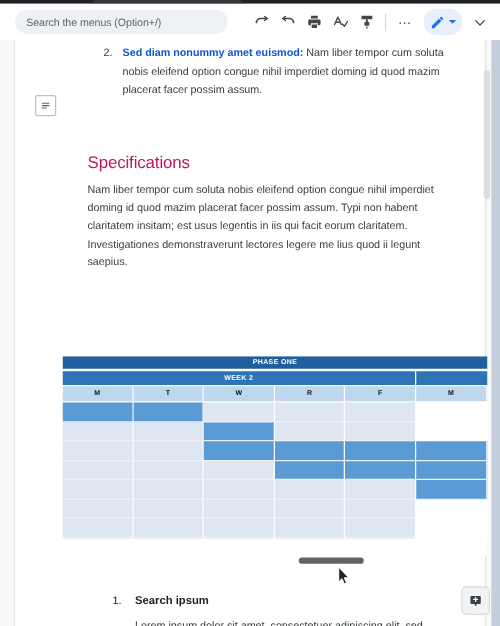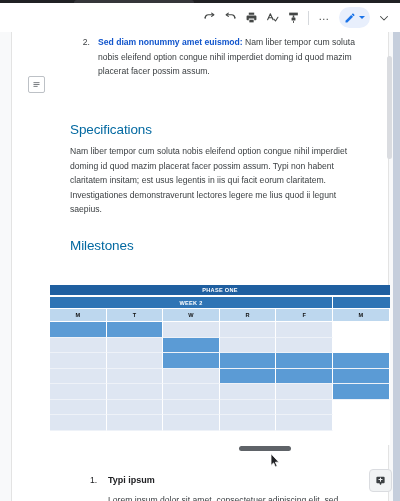--- a/index.html
+++ b/index.html
@@ -174,21 +174,21 @@
   .li-lead {
     color: #1155cc;
     font-weight: bold;
   }
 
   
   .h-spec, .h-miles {
     position: absolute;
     left: 58px;
     font-size: 13.5px;
-    color: #0369a1;
+    color: #be185d;
     font-weight: normal;
     letter-spacing: -0.1px;
   }
   .h-spec { top: 90px; }
   .h-miles { top: 206px; }
 
   .para {
     position: absolute;
     left: 58px;
     width: 288px;
@@ -367,20 +367,23 @@
 <body>
 
 <div id="app">
 
   <div class="window-top-strip">
     <div class="strip-tab"></div>
   </div>
 
   <div class="toolbar">
 
+    <div class="search-menus">
+      <span class="search-menus-text">Search the menus (Option+/)</span>
+    </div>
 
     <div class="tb-spacer"></div>
 
     <div class="tb-group">
 
       <div class="tb-btn">
         <svg width="13" height="13" viewBox="0 0 24 24" fill="none" stroke="currentColor" stroke-width="2.1" stroke-linecap="round" stroke-linejoin="round">
           <path d="M4 13c0-3.3 2.7-6 6-6h9"></path>
             <polyline points="16,4 20,7 16,10"></polyline>
           <path d="M4 13v-1.5"></path>
@@ -457,21 +460,20 @@
       </div>
 
       <div class="list-item-top">
         <span class="li-num">2.</span>
         <span class="li-text"><span class="li-lead">Sed diam nonummy amet euismod:</span><span> Nam liber tempor cum soluta nobis eleifend option congue nihil imperdiet doming id quod mazim placerat facer possim assum.</span></span>
       </div>
 
       <div class="h-spec">Specifications</div>
       <div class="para para-spec">Nam liber tempor cum soluta nobis eleifend option congue nihil imperdiet doming id quod mazim placerat facer possim assum. Typi non habent claritatem insitam; est usus legentis in iis qui facit eorum claritatem. Investigationes demonstraverunt lectores legere me lius quod ii legunt saepius.</div>
 
-      <div class="h-miles">Milestones</div>
 
       <div class="gantt-wrap">
         <div class="gantt" id="gantt">
           <div class="g-row-phase">PHASE ONE</div>
           <div class="g-row-week" id="gantt-week">
               <div class="g-week-cell" style="left: 0px; width: 282px;">WEEK 2</div>
               <div class="g-week-blank" style="left: 283px; width: 57px;"></div>
             </div>
           <div class="g-row-days" id="gantt-days">
               <div class="g-day-cell" style="left: 0px; width: 56.6px;">M</div>
@@ -530,21 +532,21 @@
 
       <div class="table-hscroll"></div>
 
       <div class="cursor">
         <svg width="10" height="15" viewBox="0 0 10 15">
           <path d="M1 0.7 L1 12.4 L3.6 9.9 L5.4 14 L7.2 13.2 L5.4 9.2 L8.9 9.2 Z" fill="#202124" stroke="#ffffff" stroke-width="0.8"></path>
         </svg>
       </div>
 
       <div class="list-item-bot-num">1.</div>
-      <div class="list-item-bot-title">Typi ipsum</div>
+      <div class="list-item-bot-title">Search ipsum</div>
       <div class="para para-bot">Lorem ipsum dolor sit amet, consectetuer adipiscing elit, sed diam nonummy nibh euismod tincidunt ut laoreet dolore magna aliquam erat volutpat.</div>
 
     </div>
 
     <div class="fab">
       <svg width="11" height="11" viewBox="0 0 24 24" fill="currentColor">
         <rect x="3" y="4" width="18" height="14" rx="2"></rect>
         <rect x="10.4" y="17" width="3.2" height="4" rx="0.8"></rect>
         <path d="M12 6.5v7M8.5 10h7" stroke="#f1f3f4" stroke-width="2.2" stroke-linecap="round"></path>
       </svg>

